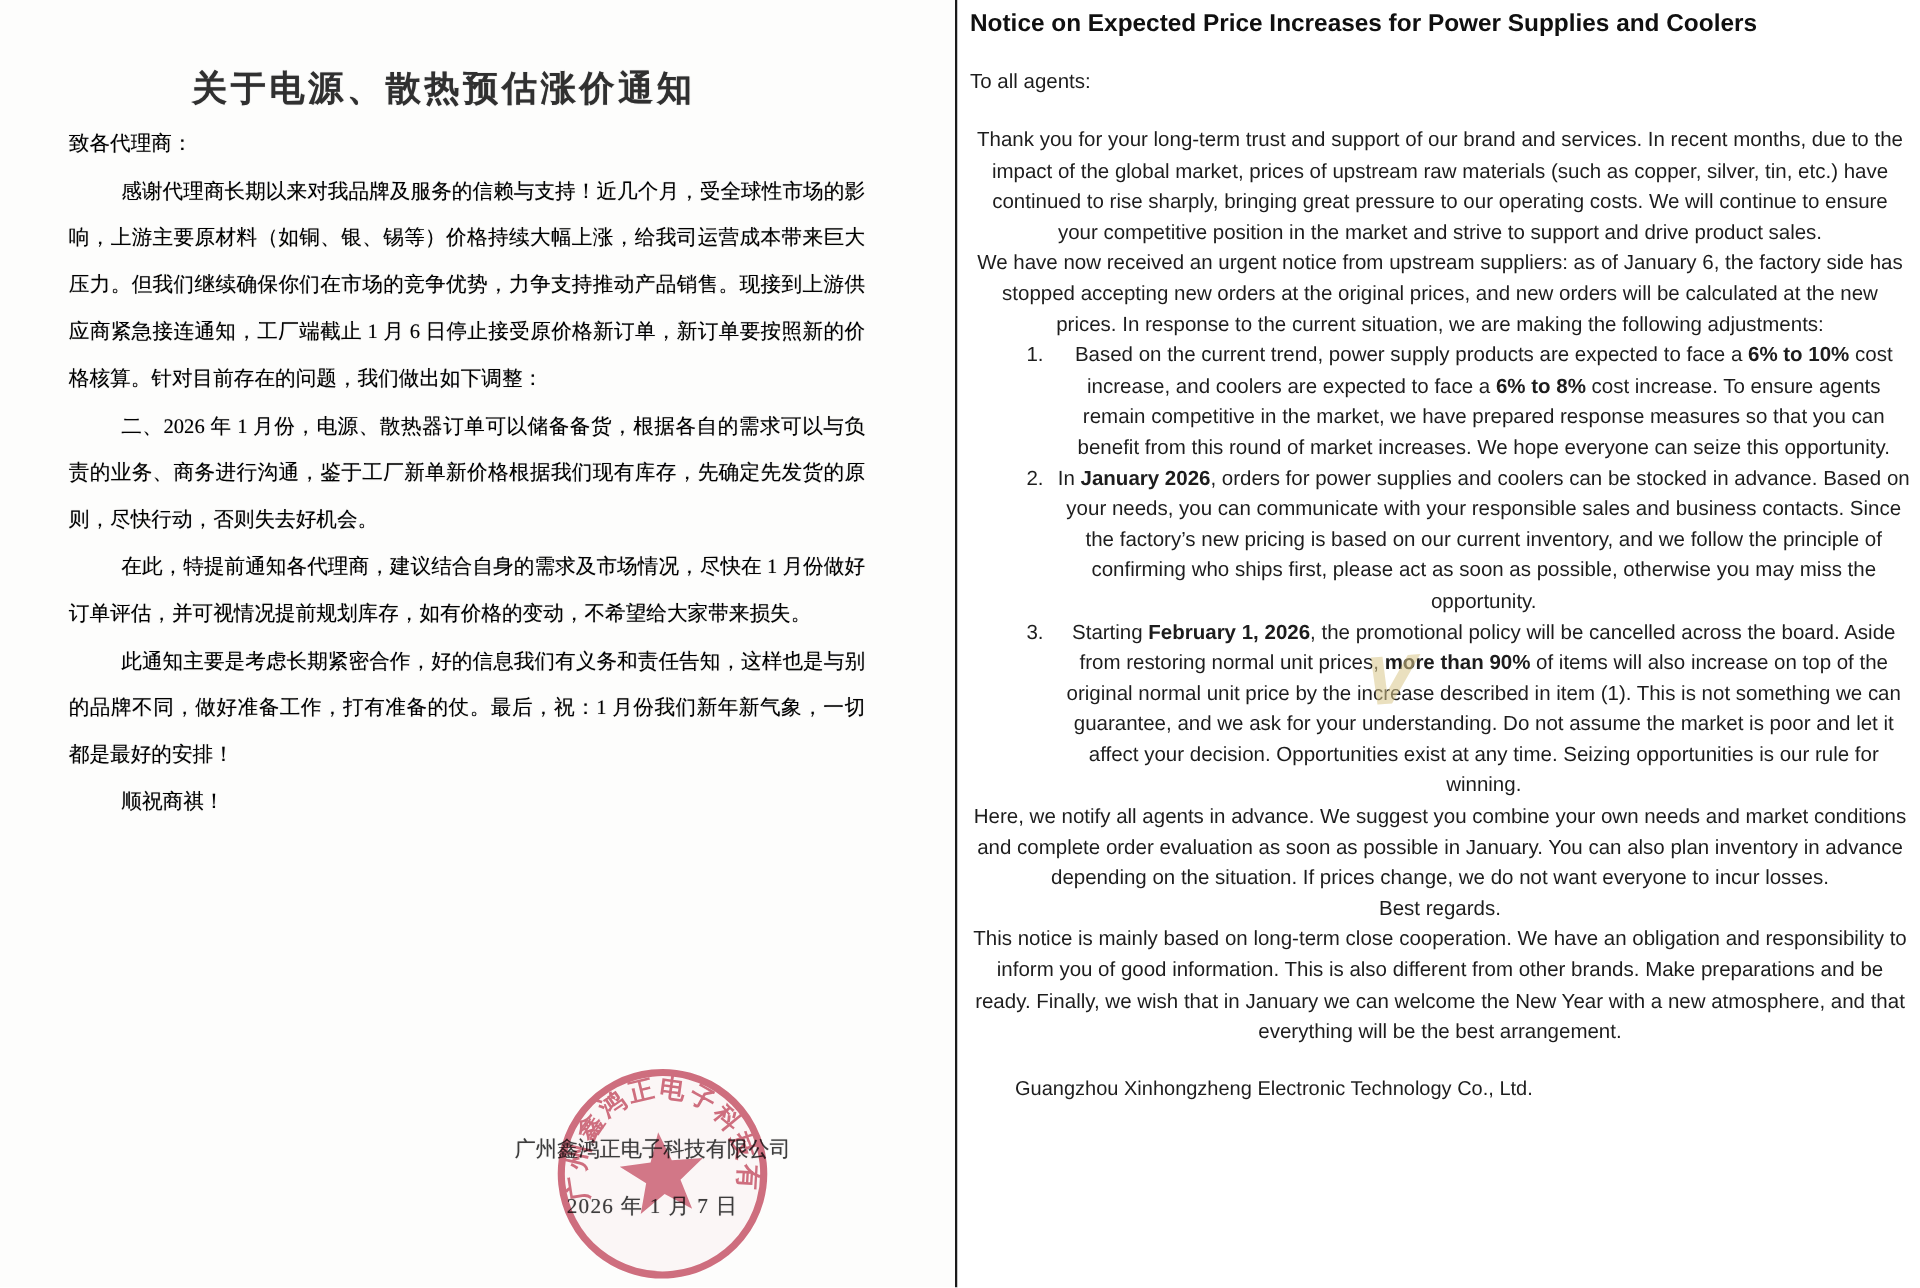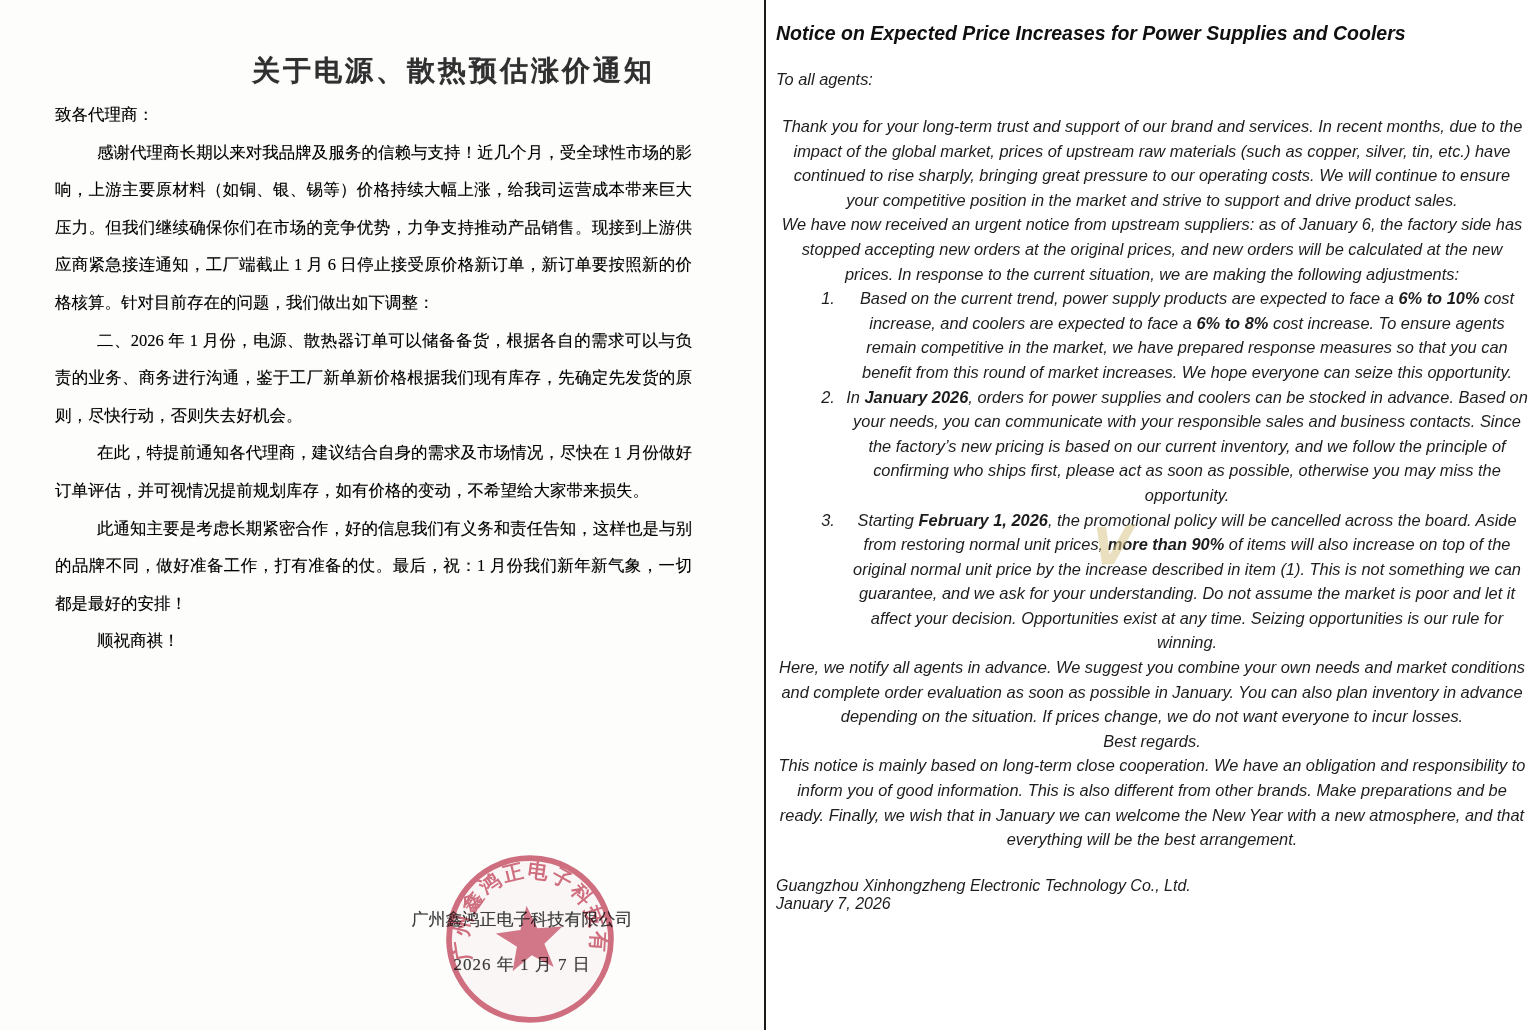--- a/index.html
+++ b/index.html
@@ -10,21 +10,21 @@
 
   
   .left-page {
     position: absolute; left: 0; top: 0; width: 764px; height: 1030px;
     background: #fdfdfc;
     font-family: "Liberation Serif", "DejaVu Serif", serif;
     color: #3b3b3b;
   }
   .cn-title {
     position: absolute; left: 55px; top: 52px; width: 600px;
-    text-align: right; font-size: 28px; font-weight: 700; color: #303030;
+    text-align: center; font-size: 28px; font-weight: 700; color: #303030;
     letter-spacing: 3px;
     text-shadow: 0 0 0.7px rgba(55,55,55,.55);
   }
   .cn-body {
     position: absolute; left: 55px; top: 96px; width: 637px;
     font-size: 16.5px; line-height: 37.6px; text-align: justify;
     color: #000000;
     text-shadow: 0 0 0.7px rgba(60,60,60,.5);
   }
   .cn-salutation { text-indent: 0; }
@@ -51,30 +51,30 @@
     background: #1a1a1a;
   }
 
   
   .right-page {
     position: absolute; left: 766px; top: 0; width: 770px; height: 1030px;
     background: #ffffff;
     font-family: "Liberation Sans", "DejaVu Sans", sans-serif;
     color: #1d1d1d;
   }
-  .right-inner { position: absolute; left: 10px; top: 22px; width: 752px; font-style: italic; }
+  .right-inner { position: absolute; left: 10px; top: 8px; width: 752px; }
   .en-title { font-size: 19.5px; font-weight: 700; color: #101010; margin-bottom: 25px; }
   .en-salutation { font-size: 16.4px; margin-bottom: 25px; }
   .en-body { font-size: 16.4px; line-height: 24.6px; text-align: center; }
   .en-p { margin: 0; }
   .en-li { display: flex; padding-left: 34px; }
   .en-num { width: 36px; flex-shrink: 0; }
   .en-li-text { flex: 1; }
   .b { font-weight: 700; }
-  .en-signoff { margin-top: 25px; }
+  .en-signoff { margin-top: 25px; margin-left: 36px; }
 
   .watermark {
     position: absolute; left: 1092px; top: 516px; z-index: 1;
     font-family: "DejaVu Sans", sans-serif;
     font-size: 52px; font-weight: 700; font-style: italic;
     color: rgba(216, 198, 138, 0.55);
     transform: rotate(-4deg) skewX(-6deg);
     user-select: none;
   }
 </style>
@@ -135,20 +135,19 @@
           <div class="en-li">
             <span class="en-num">3.</span>
             <div class="en-li-text"><span>Starting </span><span class="b">February 1, 2026</span><span>, the promotional policy will be cancelled across the board. Aside from restoring normal unit prices, </span><span class="b">more than 90%</span><span> of items will also increase on top of the original normal unit price by the increase described in item (1). This is not something we can guarantee, and we ask for your understanding. Do not assume the market is poor and let it affect your decision. Opportunities exist at any time. Seizing opportunities is our rule for winning.</span></div>
           </div>
           <div class="en-p"><span>Here, we notify all agents in advance. We suggest you combine your own needs and market conditions and complete order evaluation as soon as possible in January. You can also plan inventory in advance depending on the situation. If prices change, we do not want everyone to incur losses.</span></div>
           <div class="en-p"><span>Best regards.</span></div>
           <div class="en-p"><span>This notice is mainly based on long-term close cooperation. We have an obligation and responsibility to inform you of good information. This is also different from other brands. Make preparations and be ready. Finally, we wish that in January we can welcome the New Year with a new atmosphere, and that everything will be the best arrangement.</span></div>
         </div>
       <div class="en-signoff">
         <div>Guangzhou Xinhongzheng Electronic Technology Co., Ltd.</div>
-        <div>January 7, 2026</div>
       </div>
     </div>
   </div>
 
   <div class="watermark">V</div>
 
 </div>
 
 </body></html>

